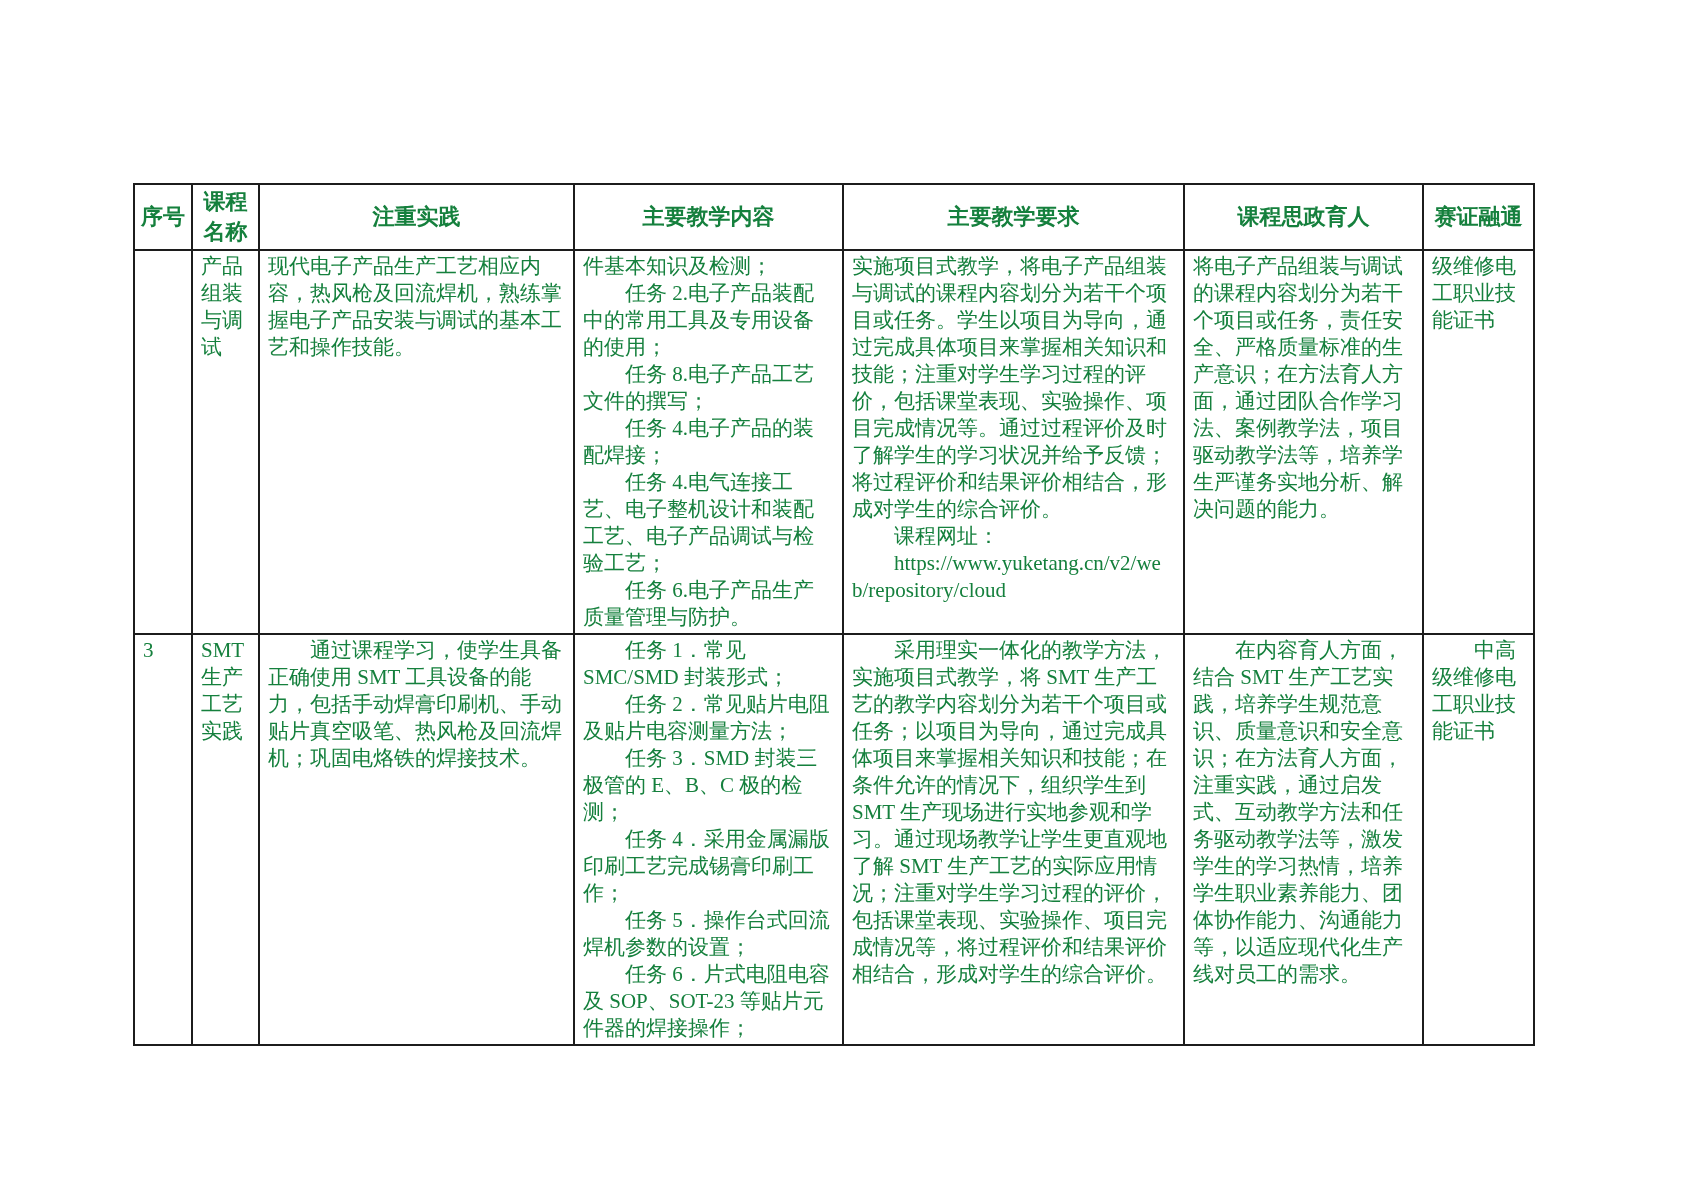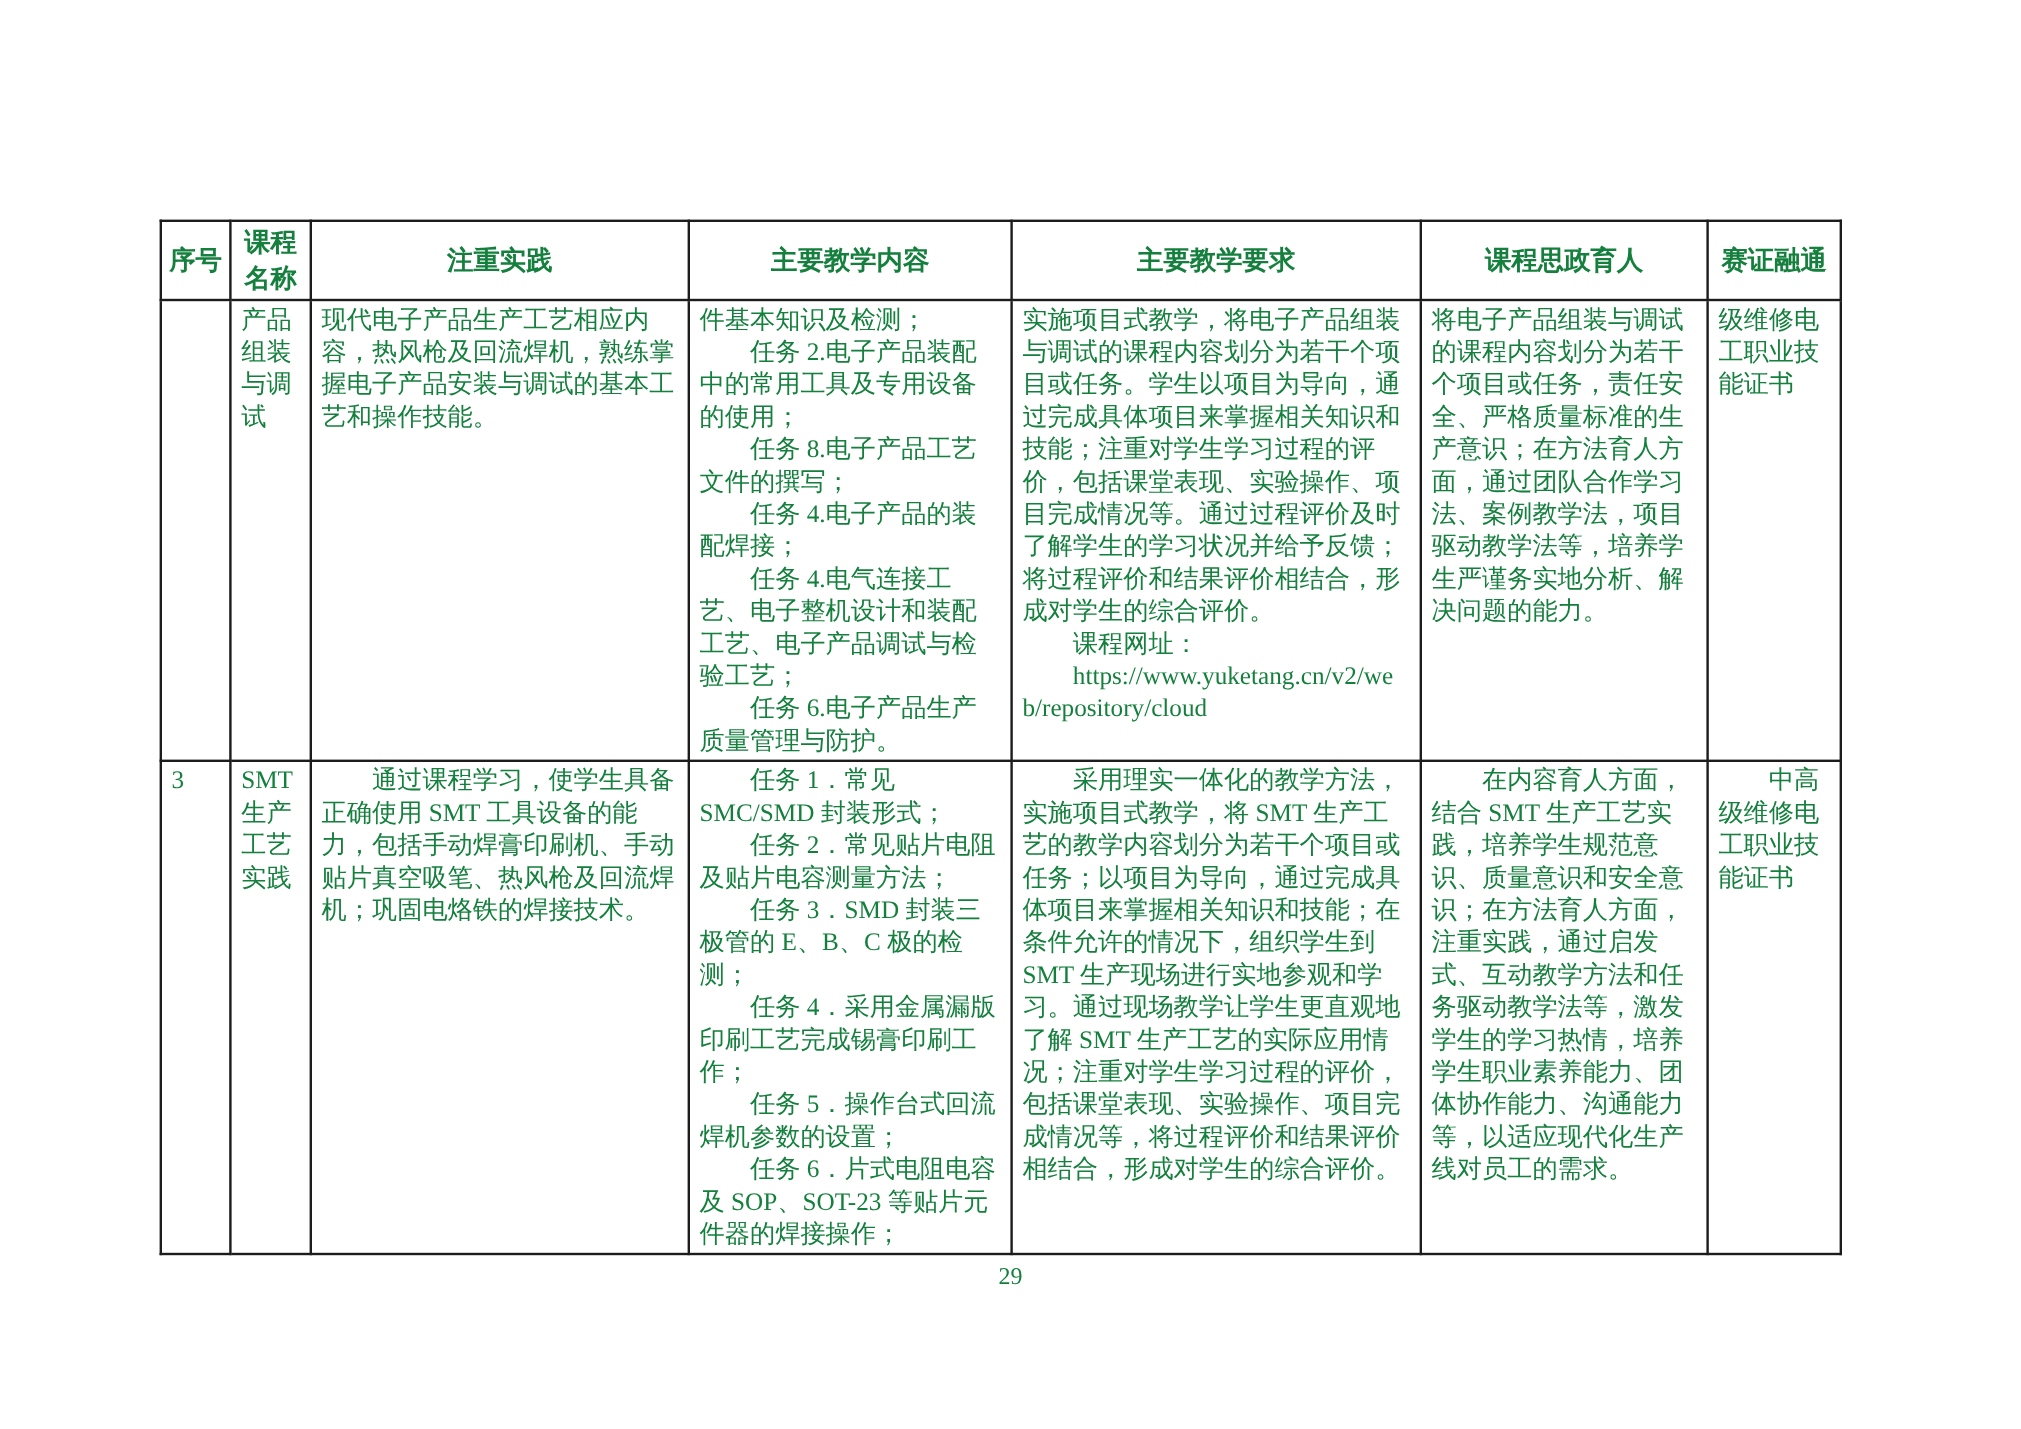--- a/index.html
+++ b/index.html
@@ -129,15 +129,14 @@
         <td>
           <p class="indent">在内容育人方面，结合 SMT 生产工艺实践，培养学生规范意识、质量意识和安全意识；在方法育人方面，注重实践，通过启发式、互动教学方法和任务驱动教学法等，激发学生的学习热情，培养学生职业素养能力、团体协作能力、沟通能力等，以适应现代化生产线对员工的需求。</p>
         </td>
         <td class="vmid">
           <p class="indent">中高级维修电工职业技能证书</p>
         </td>
       </tr>
     </tbody>
   </table>
 
-  <div class="page-number">29</div>
 
 </div>
 
 </body></html>

